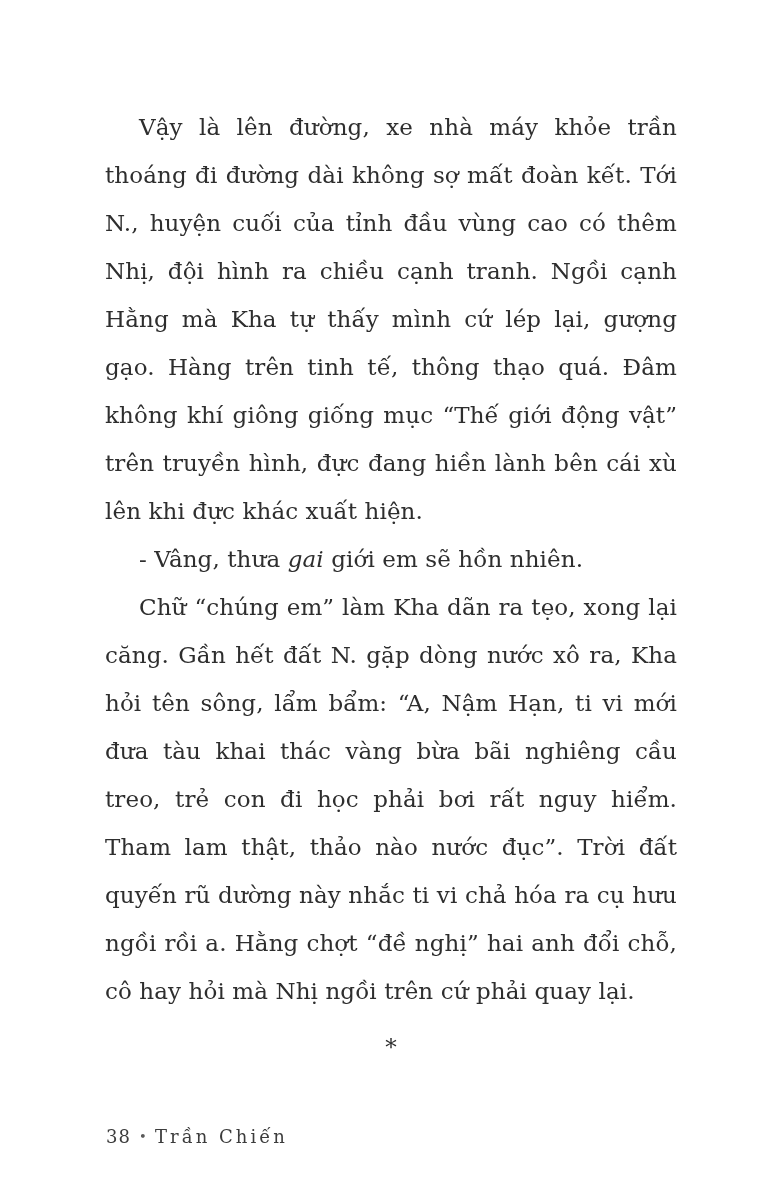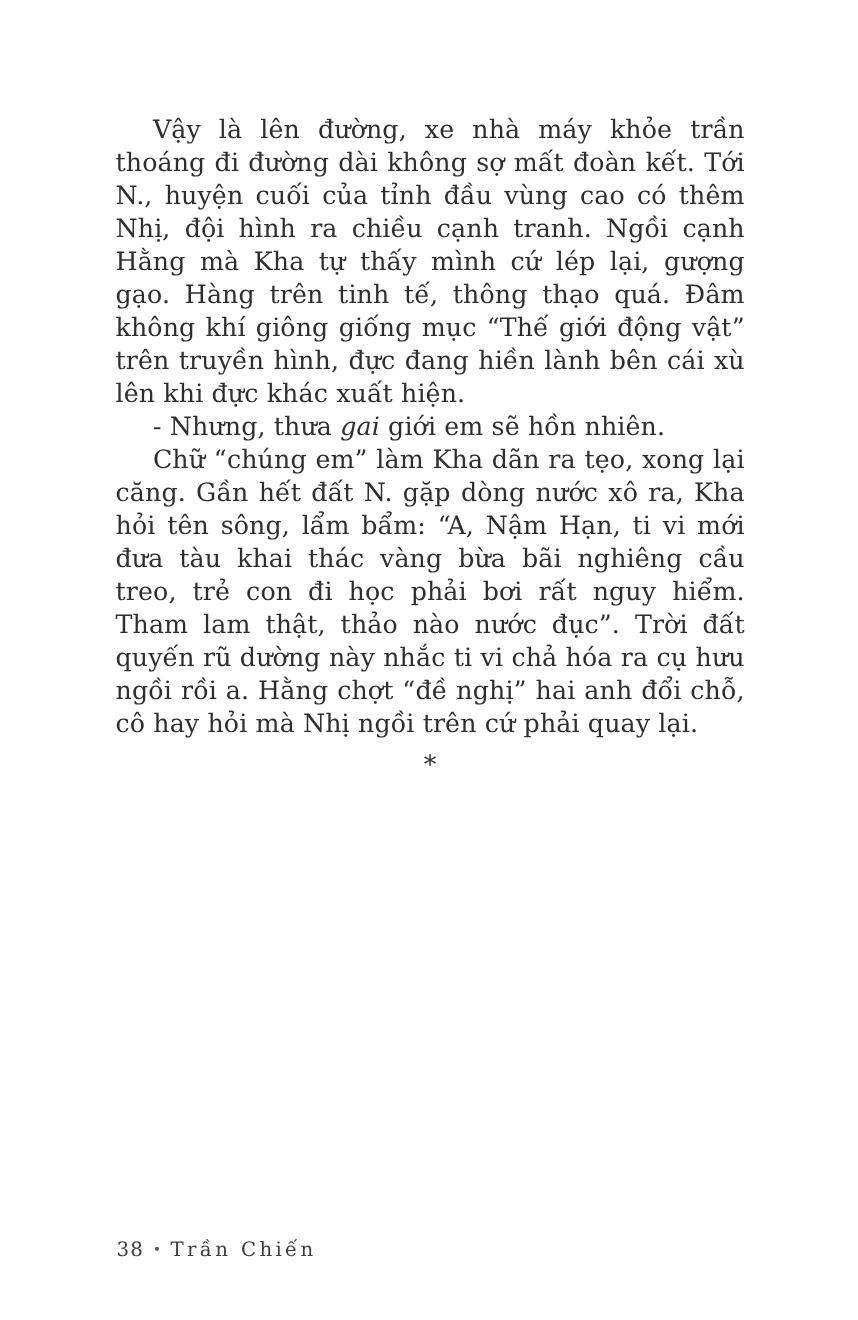--- a/index.html
+++ b/index.html
@@ -19,21 +19,21 @@
     position: absolute;
     inset: 0;
     background: #ffffff;
   }
   .text-block {
     position: absolute;
     left: 105px;
     top: 103px;
     width: 572px;
     font-size: 23px;
-    line-height: 30px;
+    line-height: 48px;
     text-align: justify;
     letter-spacing: 0.1px;
   }
   .para {
     margin: 0;
     text-indent: 34px;
   }
   .para em {
   }
   .separator {
@@ -64,21 +64,21 @@
     letter-spacing: 3px;
   }
 </style>
 </head>
 <body>
 
 <main class="page">
 
   <section class="text-block" id="text-block">
       <p class="para"><span>Vậy là lên đường, xe nhà máy khỏe trần thoáng đi đường dài không sợ mất đoàn kết. Tới N., huyện cuối của tỉnh đầu vùng cao có thêm Nhị, đội hình ra chiều cạnh tranh. Ngồi cạnh Hằng mà Kha tự thấy mình cứ lép lại, gượng gạo. Hàng trên tinh tế, thông thạo quá. Đâm không khí giông giống mục “Thế giới động vật” trên truyền hình, đực đang hiền lành bên cái xù lên khi đực khác xuất hiện.</span></p>
-      <p class="para"><span>- Nhưng, thưa </span><em>gai</em><span> giới em sẽ hồn nhiên.</span></p>
+      <p class="para"><span>- Vâng, thưa </span><em>gai</em><span> giới em sẽ hồn nhiên.</span></p>
       <p class="para"><span>Chữ “chúng em” làm Kha dãn ra tẹo, xong lại căng. Gần hết đất N. gặp dòng nước xô ra, Kha hỏi tên sông, lẩm bẩm: “A, Nậm Hạn, ti vi mới đưa tàu khai thác vàng bừa bãi nghiêng cầu treo, trẻ con đi học phải bơi rất nguy hiểm. Tham lam thật, thảo nào nước đục”. Trời đất quyến rũ dường này nhắc ti vi chả hóa ra cụ hưu ngồi rồi a. Hằng chợt “đề nghị” hai anh đổi chỗ, cô hay hỏi mà Nhị ngồi trên cứ phải quay lại.</span></p>
       <p class="separator"><span>*</span></p>
     </section>
 
   <footer class="footer">
     <span class="page-number">38</span><span class="dot">•</span><span class="author">Trần Chiến</span>
   </footer>
 
 </main>
 

